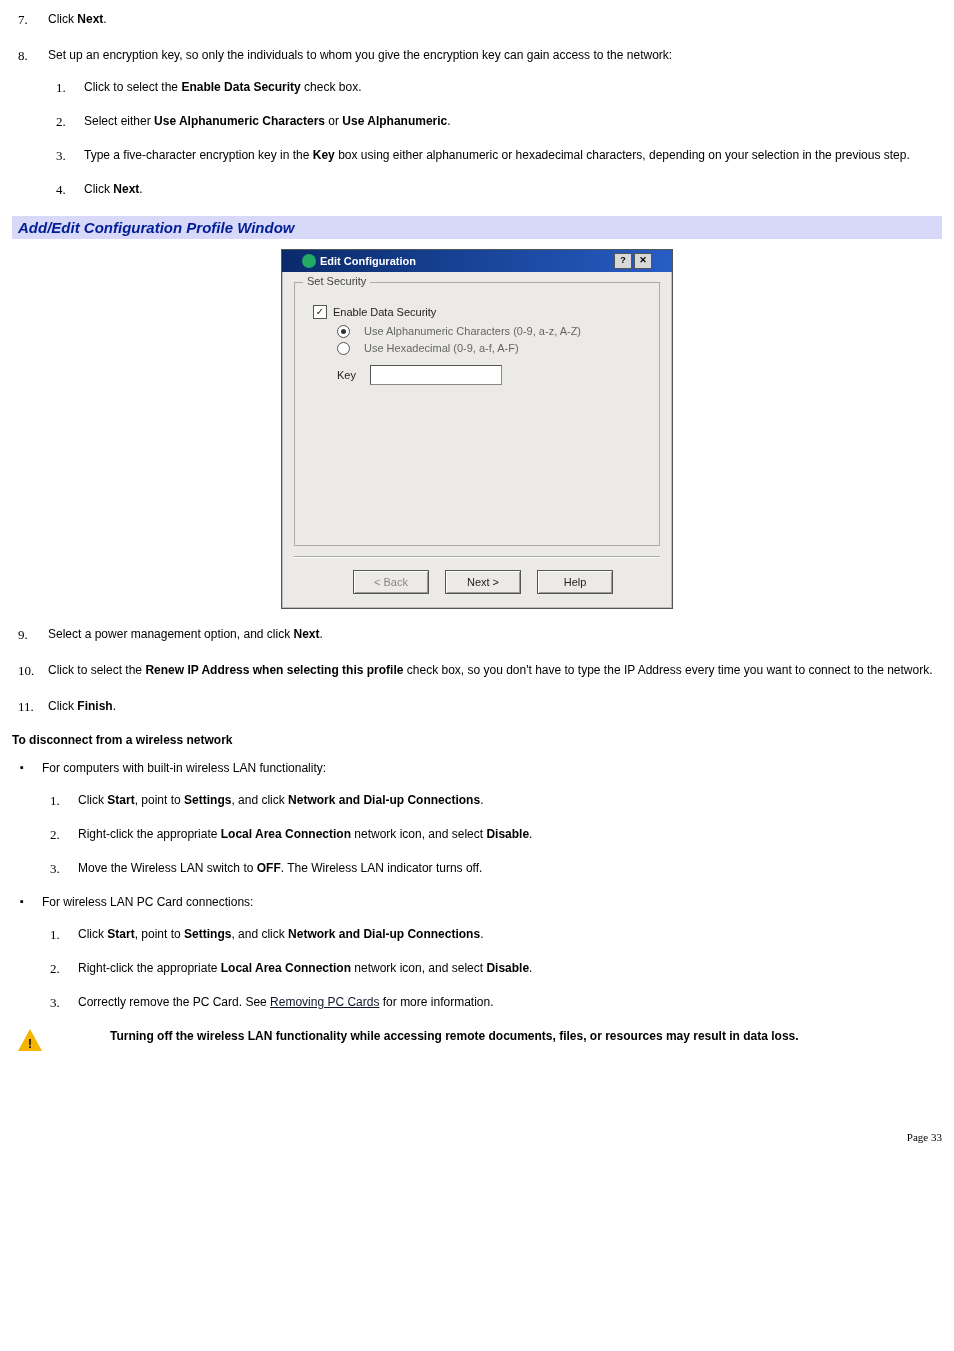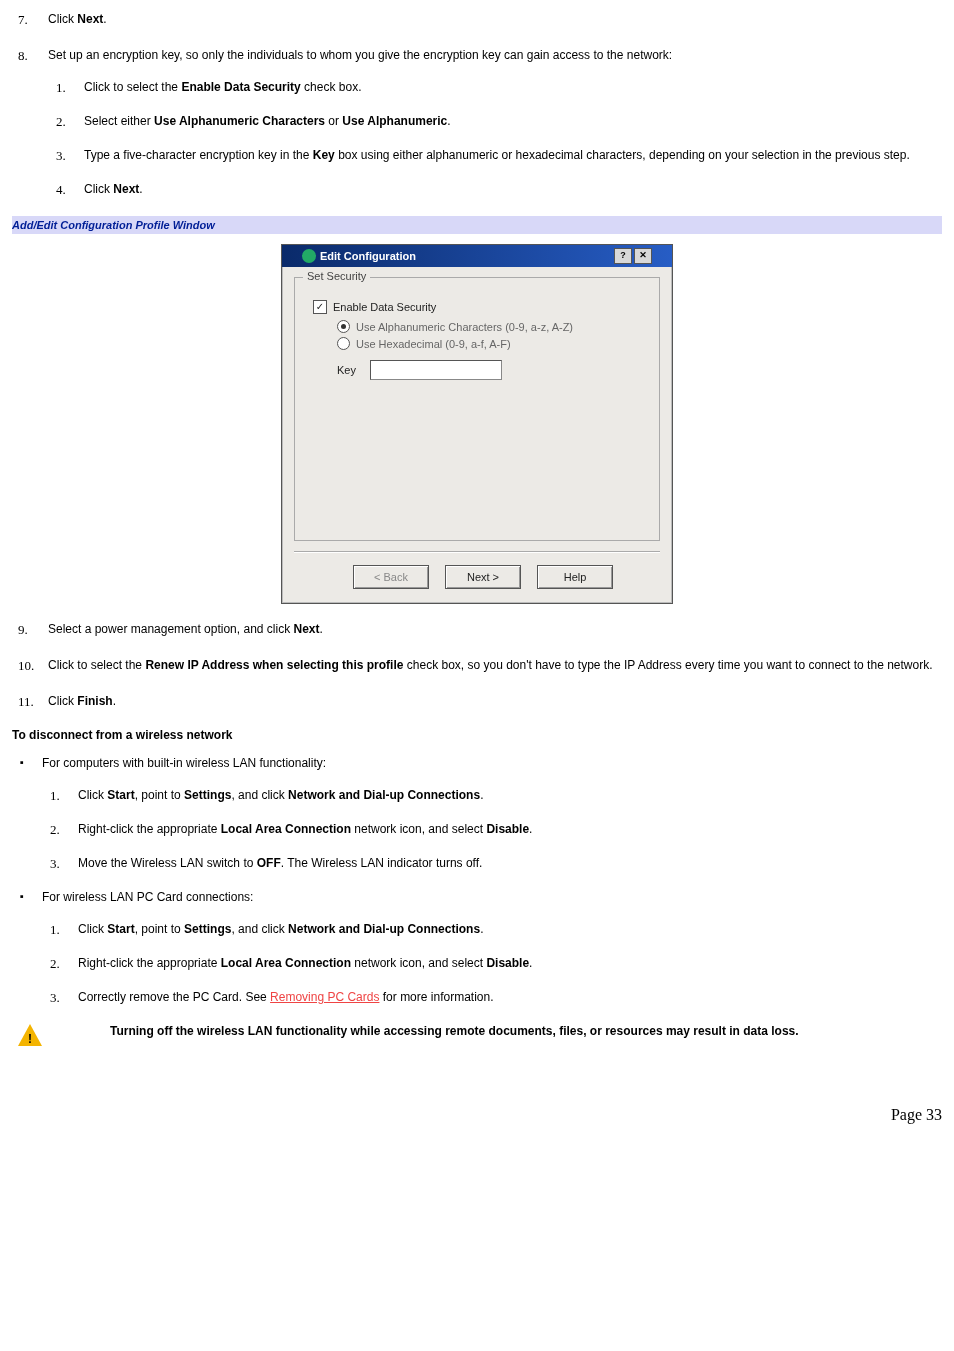--- a/index.html
+++ b/index.html
@@ -43,22 +43,22 @@
     left: 8px;
     top: 0;
     font-family: "Times New Roman", serif;
     font-size: 13px;
   }
   .section-caption {
     background: #d8d8f8;
     color: #001e96;
     font-weight: bold;
     font-style: italic;
-    font-size: 11px;
-    padding: 3px 0;
+    font-size: 15px;
+    padding: 3px 6px;
     margin: 6px 0 10px 0;
   }
   .dialog-wrap {
     display: flex;
     justify-content: center;
     margin-bottom: 16px;
   }
   .dialog {
     width: 390px;
     border: 1px solid #555;
@@ -122,21 +122,21 @@
     width: 12px; height: 12px;
     border: 1px solid #555;
     background: #fff;
     display: inline-flex;
     align-items: center;
     justify-content: center;
     font-size: 10px;
     line-height: 10px;
   }
   .radio-row {
-    display:flex; align-items:center; gap:6px;
+    display:flex; align-items:flex-start; gap:14px;
     margin-left: 28px;
     margin-bottom: 4px;
     color: #666;
   }
   .radio {
     width: 11px; height: 11px;
     border: 1px solid #555;
     border-radius: 50%;
     background: #fff;
     display: inline-flex;
@@ -190,21 +190,21 @@
     line-height: 1.5;
   }
   ul.bullet > li::before {
     content: "▪";
     font-family: "Times New Roman", serif;
     position: absolute;
     left: 8px;
     top: 0;
     font-size: 11px;
   }
-  .link { color: #ef4444; text-decoration: underline; cursor: pointer; }
+  .link { color: #0f172a; text-decoration: underline; cursor: pointer; }
   .warning-box {
     display: flex;
     align-items: flex-start;
     margin-top: 10px;
     font-weight: bold;
     line-height: 1.5;
   }
   .warn-icon {
     width: 0; height: 0;
     border-left: 12px solid transparent;
@@ -221,22 +221,22 @@
     position: absolute;
     left: -2px;
     top: 6px;
     font-size: 12px;
     color: #000;
     font-weight: bold;
   }
   .page-num {
     text-align: right;
     font-family: "Times New Roman", serif;
-    font-size: 16px;
-    margin-top: 60px;
+    font-size: 11px;
+    margin-top: 80px;
   }
 </style>
 </head>
 <body>
 
 <ol class="main-list">
   <li>
     <span class="num">7.</span>
     <span><span>Click </span><span class="bold">Next</span><span>.</span></span>
   </li>

